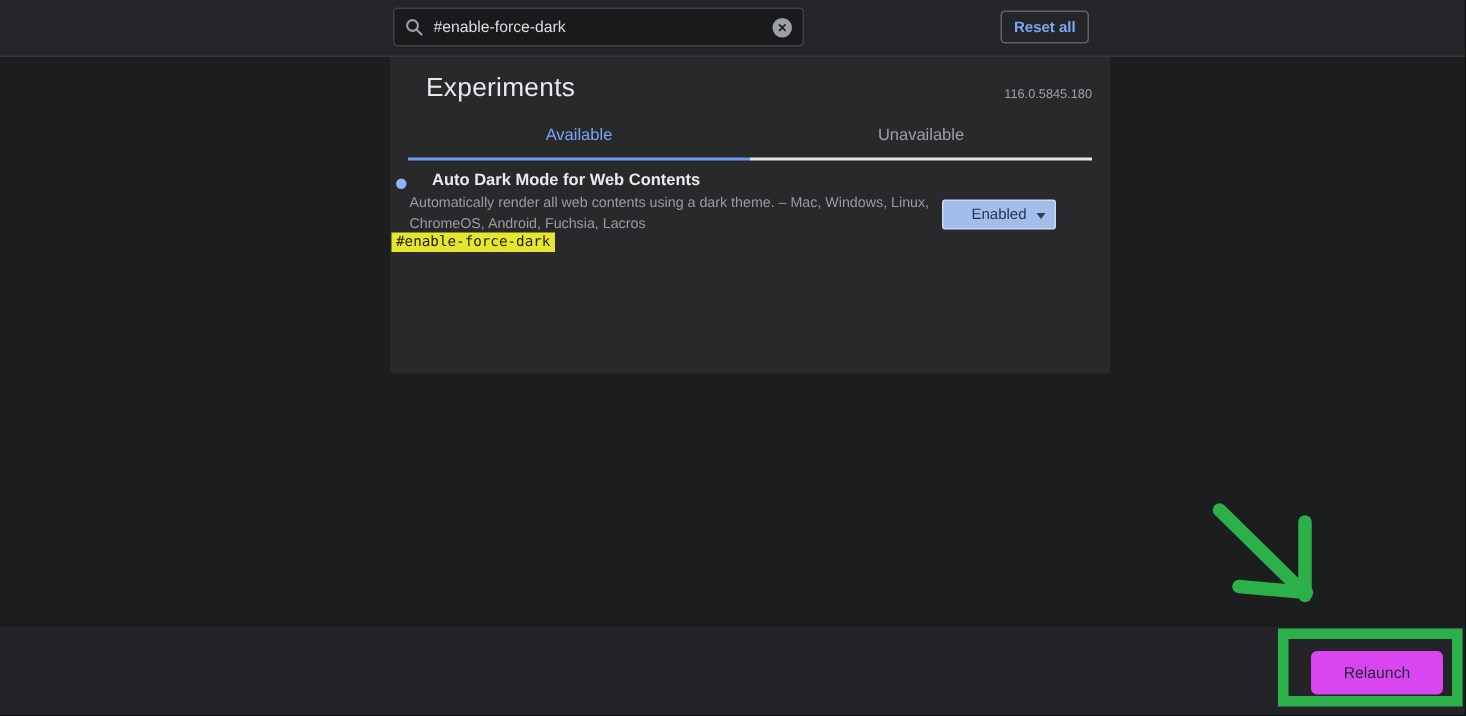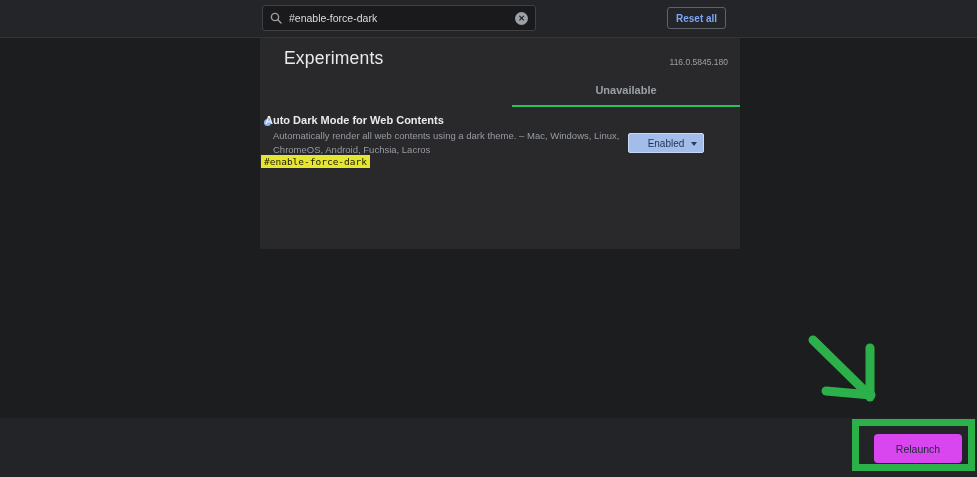--- a/index.html
+++ b/index.html
@@ -27,25 +27,25 @@
 
   
   .panel { position:absolute; left:248px; top:38px; width:480px; height:211px;
            background:#29292c;margin-left:12px; }
   .panel h1 { position:absolute; left:24px; top:10px; color:#e8eaed;
               font-size:17.5px; font-weight:400; letter-spacing:.2px; }
   .version { position:absolute; right:12px; top:19px; color:#9aa0a6; font-size:8.5px; }
   .tab { position:absolute; top:46px; width:228px; height:23px; text-align:center;
          font-size:11px; cursor:pointer; }
   .tab-available   { left:12px;  color:#78a6f5; border-bottom:2px solid #6b9ef0; }
-  .tab-unavailable { left:252px; color:#9aa0a6; border-bottom:2px solid #22c55e;font-weight:bold; }
+  .tab-unavailable { left:240px; color:#9aa0a6; border-bottom:2px solid #e5e5e5; }
 
   .flag-dot { position:absolute; left:4px; top:81px; width:7px; height:7px;
               border-radius:50%; background:#8ab4f8; }
-  .flag-title { position:absolute; left:5px; top:76px; color:#e8eaed;
+  .flag-title { position:absolute; left:28px; top:76px; color:#e8eaed;
                 font-size:11px; font-weight:700; }
   .flag-desc { position:absolute; left:13px; top:91px; width:355px; color:#979ca2;
                font-size:9.5px; line-height:13.5px; }
   .flag-tag { position:absolute; left:1px; top:117px; display:inline-block;
               background:#e6e630; color:#222200; padding:1px 3px;
               font-family:"DejaVu Sans Mono", monospace; font-size:9.5px; }
   .flag-select { position:absolute; left:368px; top:95px; width:76px; height:20px;
                  background:#a2bdea; border:1px solid #c9d8f3; border-radius:2px;
                  display:flex; align-items:center; justify-content:center;
                  color:#1e3150; font-size:10px; cursor:pointer; }
@@ -81,20 +81,23 @@
       <input spellcheck="false" value="#enable-force-dark" style="">
       <span class="clear-btn">✕</span>
     </div>
     <button class="resetall">Reset all</button>
   </header>
 
   <section class="panel">
     <h1>Experiments</h1>
     <span class="version">116.0.5845.180</span>
 
+    <div class="tab tab-available">
+      <span>Available</span>
+    </div>
     <div class="tab tab-unavailable">
       <span>Unavailable</span>
     </div>
 
     <span class="flag-dot"></span>
     <div class="flag-title">Auto Dark Mode for Web Contents</div>
     <div class="flag-desc">Automatically render all web contents using a dark theme. – Mac, Windows, Linux, ChromeOS, Android, Fuchsia, Lacros</div>
     <span class="flag-tag">#enable-force-dark</span>
     <div class="flag-select">
       <span>Enabled</span>

